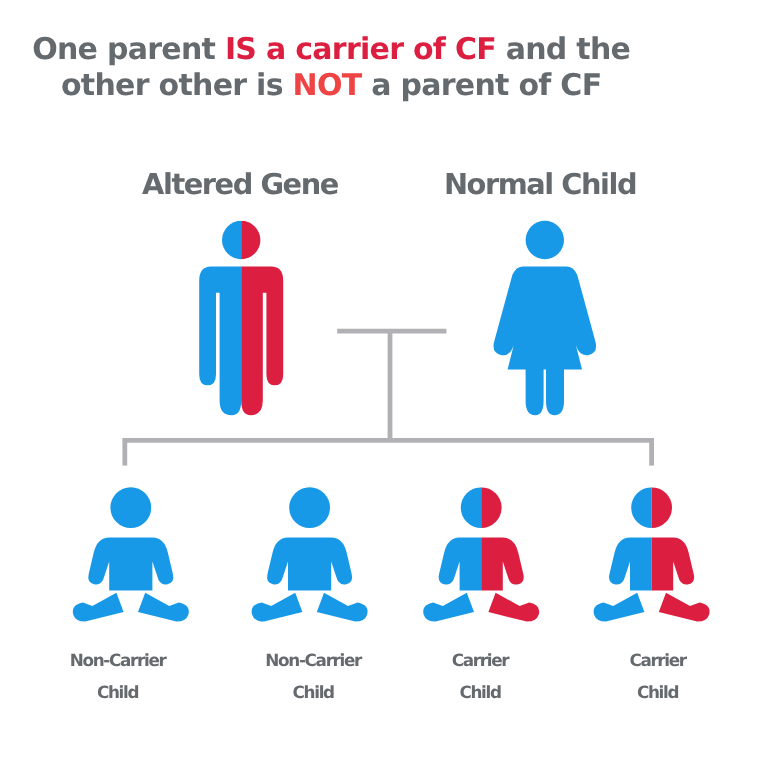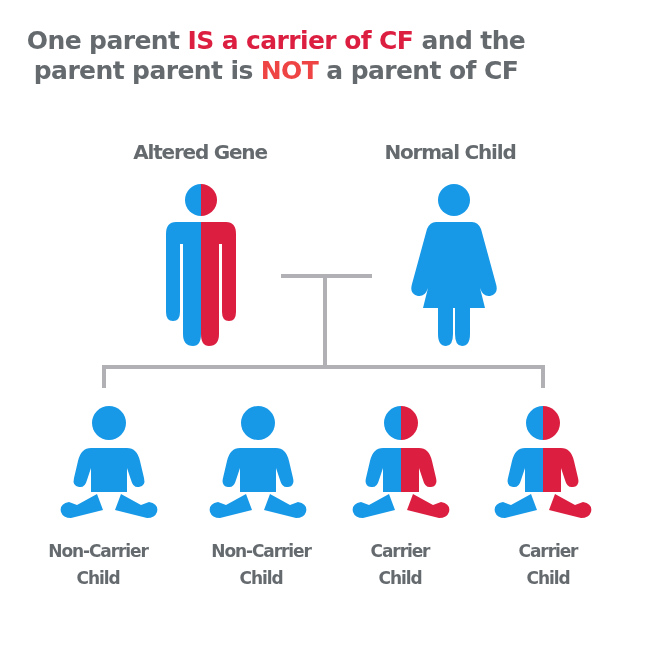--- a/index.html
+++ b/index.html
@@ -1,31 +1,31 @@
 <!DOCTYPE html>
 <html><head>
 <meta charset="utf-8">
 <style>
   html,body{margin:0;padding:0;background:#ffffff;}
   body{width:646px;height:646px;position:relative;overflow:hidden;font-family:"DejaVu Sans","Liberation Sans",sans-serif;}
   .title{position:absolute;left:0;width:552px;text-align:center;font-size:25px;font-weight:bold;color:#656a6e;letter-spacing:-0.6px;line-height:30px;}
   .t1{top:26px;} .t2{top:56px;}
   .red{color:#dc1f40;} .blue{color:#ef4444;}
-  .parent-label{position:absolute;top:140px;font-size:20px;font-weight:bold;color:#656a6e;letter-spacing:-1.2px;text-align:center;width:220px;}
-  .child-label{position:absolute;top:538px;width:140px;text-align:center;font-size:17px;font-weight:bold;color:#656a6e;letter-spacing:-1.1px;line-height:27px;}
+  .parent-label{position:absolute;top:140px;font-size:24px;font-weight:bold;color:#656a6e;letter-spacing:-1.2px;text-align:center;width:220px;}
+  .child-label{position:absolute;top:538px;width:140px;text-align:center;font-size:14px;font-weight:bold;color:#656a6e;letter-spacing:-1.1px;line-height:27px;}
   svg{position:absolute;left:0;top:0;}
 </style>
 </head>
 <body>
 
 <div class="title t1">
   <span>One parent </span><span class="red">IS a carrier of CF</span><span> and the</span>
 </div>
 <div class="title t2">
-  <span>parent parent is </span><span class="blue">NOT</span><span> a parent of CF</span>
+  <span>other other is </span><span class="blue">NOT</span><span> a parent of CF</span>
 </div>
 
 <div class="parent-label" style="left:90px;">Altered Gene</div>
 <div class="parent-label" style="left:340px;">Normal Child</div>
 
 <svg width="646" height="646" viewBox="0 0 646 646">
   <defs>
 
     <g id="male">
       <circle cx="0" cy="18" r="16"></circle>

